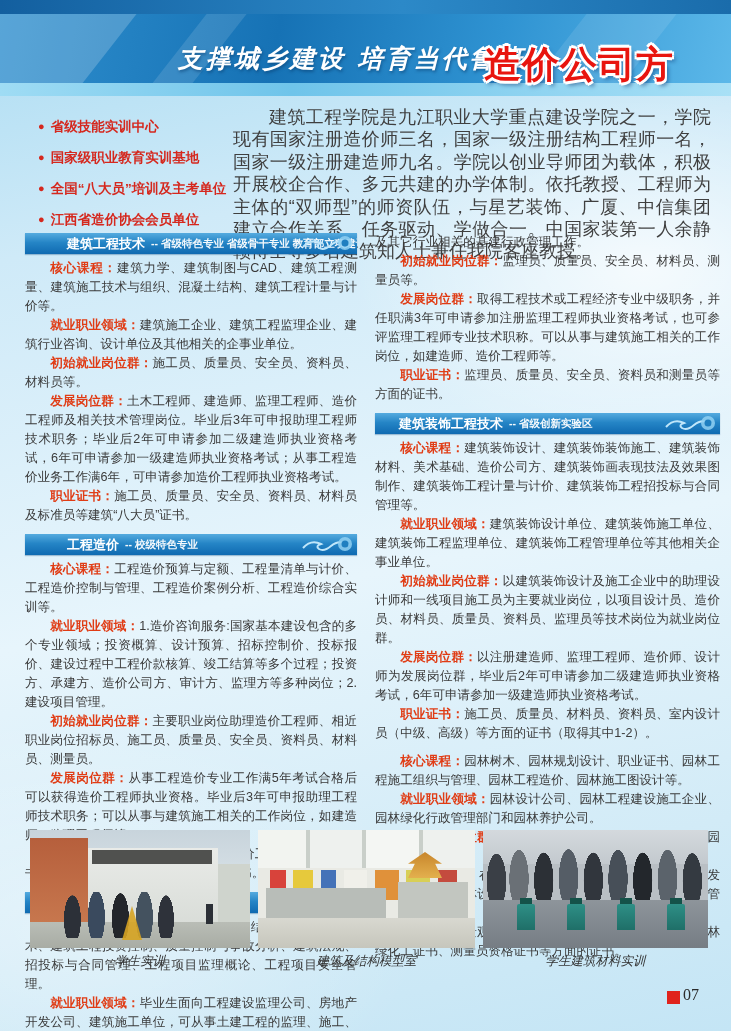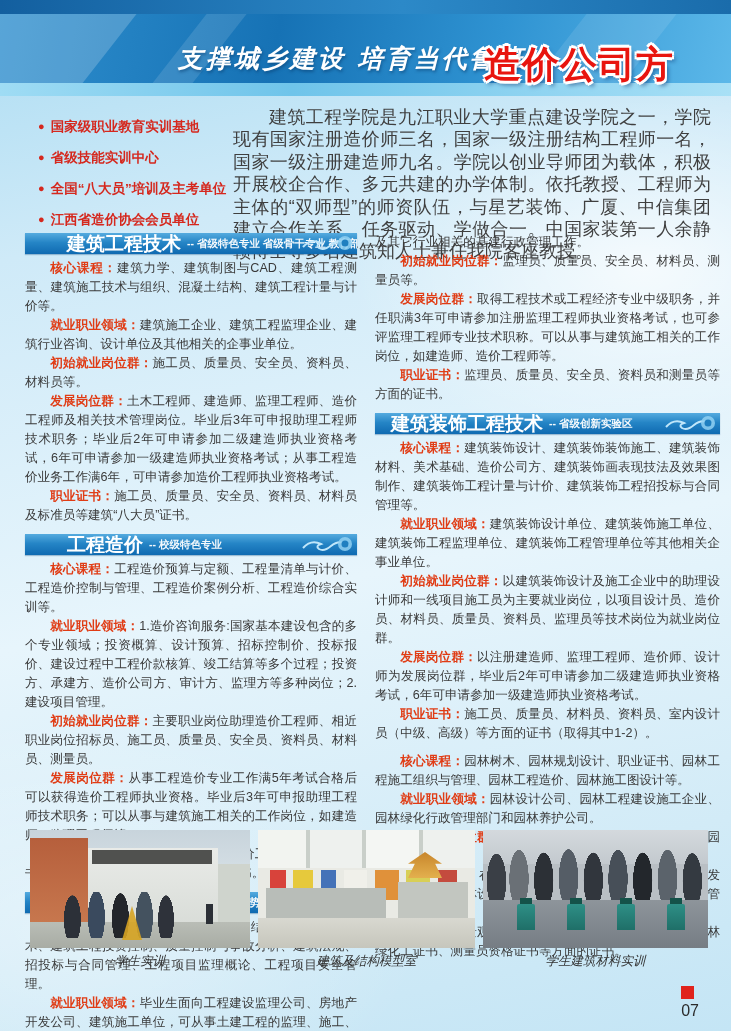--- a/index.html
+++ b/index.html
@@ -43,22 +43,22 @@
   .cols { position:absolute; left:25px; top:233px; width:695px; display:flex; gap:18px; }
   .col { font-size:12.6px; line-height:19px; color:#3a3a3a; text-align:justify; }
   .col.left  { width:332px; }
   .col.right { width:345px; }
   .sec { margin-bottom:9px; }
   .sec-header { position:relative; height:21px; margin-bottom:5px;
     background:linear-gradient(180deg,#55abdf 0%, #2585c6 45%, #0f6ab1 100%);
     color:#fff; display:flex; align-items:center; overflow:hidden;
     box-shadow:0 1px 1px rgba(30,90,140,.35); }
   .col.left  .sec-header { padding-left:42px; }
-  .col.right .sec-header { padding-left:16px; }
-  .sec-title { font-weight:bold; font-size:19px; white-space:nowrap; }
+  .col.right .sec-header { padding-left:24px; }
+  .sec-title { font-weight:bold; font-size:13px; white-space:nowrap; }
   .sec-tag   { font-weight:bold; font-size:10.5px; margin-left:6px; white-space:nowrap; opacity:.95; }
   .cloud { position:absolute; right:2px; top:1px; }
   .para { text-indent:2em; }
   .para.no-indent { text-indent:0; }
   .lbl { color:#e03c15; font-weight:bold; }
   
   .photos { position:absolute; left:30px; top:822px; width:678px; display:flex; gap:8px;margin-top:8px; }
   .photos figure { position:relative; }
   .photo { position:relative; height:118px; overflow:hidden; background:#cfd6da; }
   .photo > div { position:absolute; }
@@ -110,40 +110,40 @@
       radial-gradient(16px 46px at 49% 58%, #31363d 60%, transparent 61%),
       radial-gradient(16px 48px at 60% 55%, #474f58 60%, transparent 61%),
       radial-gradient(16px 46px at 71% 58%, #23272c 60%, transparent 61%),
       radial-gradient(16px 48px at 82% 55%, #5b636b 60%, transparent 61%),
       radial-gradient(16px 46px at 93% 59%, #343a41 60%, transparent 61%); }
   .p3 .bench { left:0; bottom:0; width:100%; height:48px; background:linear-gradient(#8e959b,#767d84); }
   .p3 .m { width:18px; height:26px; bottom:18px; background:linear-gradient(#2e8f86,#1f6f68); border-radius:2px 2px 0 0; }
   .p3 .m::after { content:""; position:absolute; left:3px; top:-6px; width:12px; height:6px; background:#145249; }
   .p3 .m1{ left:34px; } .p3 .m2{ left:84px; } .p3 .m3{ left:134px; } .p3 .m4{ left:184px; }
   
-  .pagenum { position:absolute; right:32px; top:986px; display:flex; align-items:flex-start; gap:3px;
-    font-size:16px; color:#2b2b2b; font-family:Liberation Sans, sans-serif;flex-direction:column; }
+  .pagenum { position:absolute; right:32px; top:986px; display:flex; align-items:flex-end; gap:3px;
+    font-size:16px; color:#2b2b2b; font-family:Liberation Serif, serif; }
   .pagenum .sq { width:13px; height:13px; background:#e0231c; display:inline-block; }
 </style>
 </head>
 <body>
 
 <header class="banner">
   <div class="streak s1"></div>
   <div class="streak s2"></div>
   <div class="streak s3"></div>
   <div class="topstrip"></div>
   <div class="bottomband"></div>
   <div class="slogan">支撑城乡建设  培育当代鲁班</div>
   <div class="college-title">造价公司方</div>
 </header>
 
 <ul class="bullets">
+  <li><span class="dot">●</span><span>省级技能实训中心</span></li>
   <li><span class="dot">●</span><span>国家级职业教育实训基地</span></li>
-  <li><span class="dot">●</span><span>省级技能实训中心</span></li>
   <li><span class="dot">●</span><span>全国“八大员”培训及主考单位</span></li>
   <li><span class="dot">●</span><span>江西省造价协会会员单位</span></li>
 </ul>
 <p class="intro-para">建筑工程学院是九江职业大学重点建设学院之一，学院现有国家注册造价师三名，国家一级注册结构工程师一名，国家一级注册建造师九名。学院以创业导师团为载体，积极开展校企合作、多元共建的办学体制。依托教授、工程师为主体的“双师型”的师资队伍，与星艺装饰、广厦、中信集团建立合作关系，任务驱动、学做合一。中国家装第一人余静赣博士等多名建筑知人士兼任我院客座教授。</p>
 
 <div class="cols">
 
   <div class="col left">
 
     <section class="sec">

